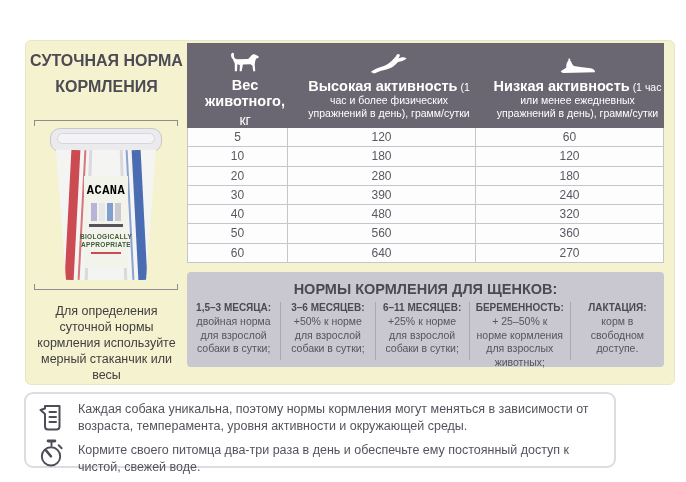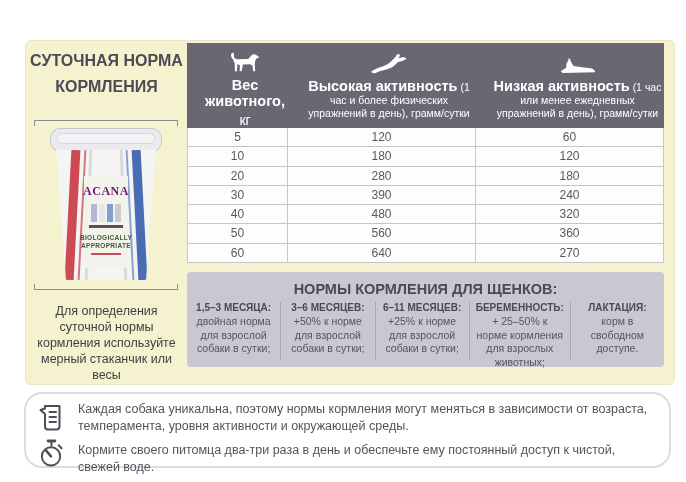--- a/index.html
+++ b/index.html
@@ -28,22 +28,22 @@
             clip-path:polygon(0 0,100% 0,90% 100%,10% 100%);overflow:hidden;}
   .stripe{position:absolute;top:0;height:100%;}
   .stripe.red-main{left:12px;width:9px;background:#cc4a52;transform:rotate(3deg);}
   .stripe.red-thin{left:25px;width:2px;background:#d4767c;transform:rotate(3deg);}
   .stripe.blue-main{right:12px;width:9px;background:#4a6cb3;transform:rotate(-3deg);}
   .stripe.blue-thin{right:25px;width:2px;background:#8aa3d2;transform:rotate(-3deg);}
   .stripe.gray-l{left:31px;width:3px;background:#d9d9de;transform:rotate(2deg);}
   .stripe.gray-r{right:31px;width:3px;background:#d9d9de;transform:rotate(-2deg);}
   .cup-label{position:absolute;left:28px;top:26px;width:44px;height:92px;background:#f2f4ec;
              display:flex;flex-direction:column;align-items:center;}
-  .brand{font-weight:bold;font-size:12px;letter-spacing:0.5px;color:#701a75;margin-top:8px;
-         font-family:Liberation Serif, serif;}
+  .brand{font-weight:bold;font-size:12px;letter-spacing:0.5px;color:#000000;margin-top:8px;
+         font-family:Liberation Mono, monospace;}
   .mini-stripes{display:flex;gap:2px;margin-top:5px;}
   .mini-stripes span{display:block;width:6px;height:18px;}
   .ms1{background:#b9b3d8;} .ms2{background:#e7e7ea;} .ms3{background:#7f9fd0;} .ms4{background:#c9c9cf;}
   .bio{font-weight:bold;font-size:6.5px;line-height:8px;color:#3f5a33;letter-spacing:0.3px;}
   .bio.first{margin-top:6px;}
   .lbl-bar{width:34px;height:3px;background:#55525c;margin-top:3px;}
   .lbl-red{width:30px;height:2px;background:#cc4a52;margin-top:3px;}
   .sidebar-caption{position:absolute;top:262px;left:5px;width:151px;text-align:center;
                    font-size:12.5px;line-height:16px;color:#404040;}
 
@@ -67,22 +67,22 @@
   .puppies{position:absolute;left:161px;top:231px;width:477px;height:95px;background:#c9c8d0;
            border-radius:4px;box-sizing:border-box;}
   .pup-title{text-align:center;font-weight:bold;font-size:14.5px;color:#4c4954;margin-top:9px;}
   .pup-cols{display:flex;align-items:stretch;margin-top:5px;height:58px;}
   .pup-col{flex:1;padding:0 6px;text-align:center;border-left:1px solid #a9a8b1;box-sizing:border-box;}
   .pup-col:first-child{border-left:none;}
   .pup-h{font-weight:bold;font-size:10px;color:#4c4954;margin-bottom:2px;}
   .pup-t{font-size:10.5px;line-height:13.5px;color:#56535d;}
 
   
-  .notes{position:absolute;left:24px;top:392px;width:647px;height:76px;background:#ffffff;
-         border:2px solid #dddce1;border-radius:18px;box-sizing:border-box;padding:7px 12px 0 10px;}
+  .notes{position:absolute;left:24px;top:392px;width:592px;height:76px;background:#ffffff;
+         border:2px solid #dddce1;border-radius:9px;box-sizing:border-box;padding:7px 12px 0 10px;}
   .note{display:flex;align-items:flex-start;}
   .note + .note{margin-top:3px;}
   .note .nicon{width:30px;flex:0 0 30px;display:flex;justify-content:center;margin-top:2px;}
   .note-text{font-size:12.5px;line-height:16.5px;color:#55525c;margin-left:12px;max-width:588px;}
   .note-2 .note-text{margin-top:5px;}
 </style>
 </head>
 <body>
 
 <div class="canvas">

